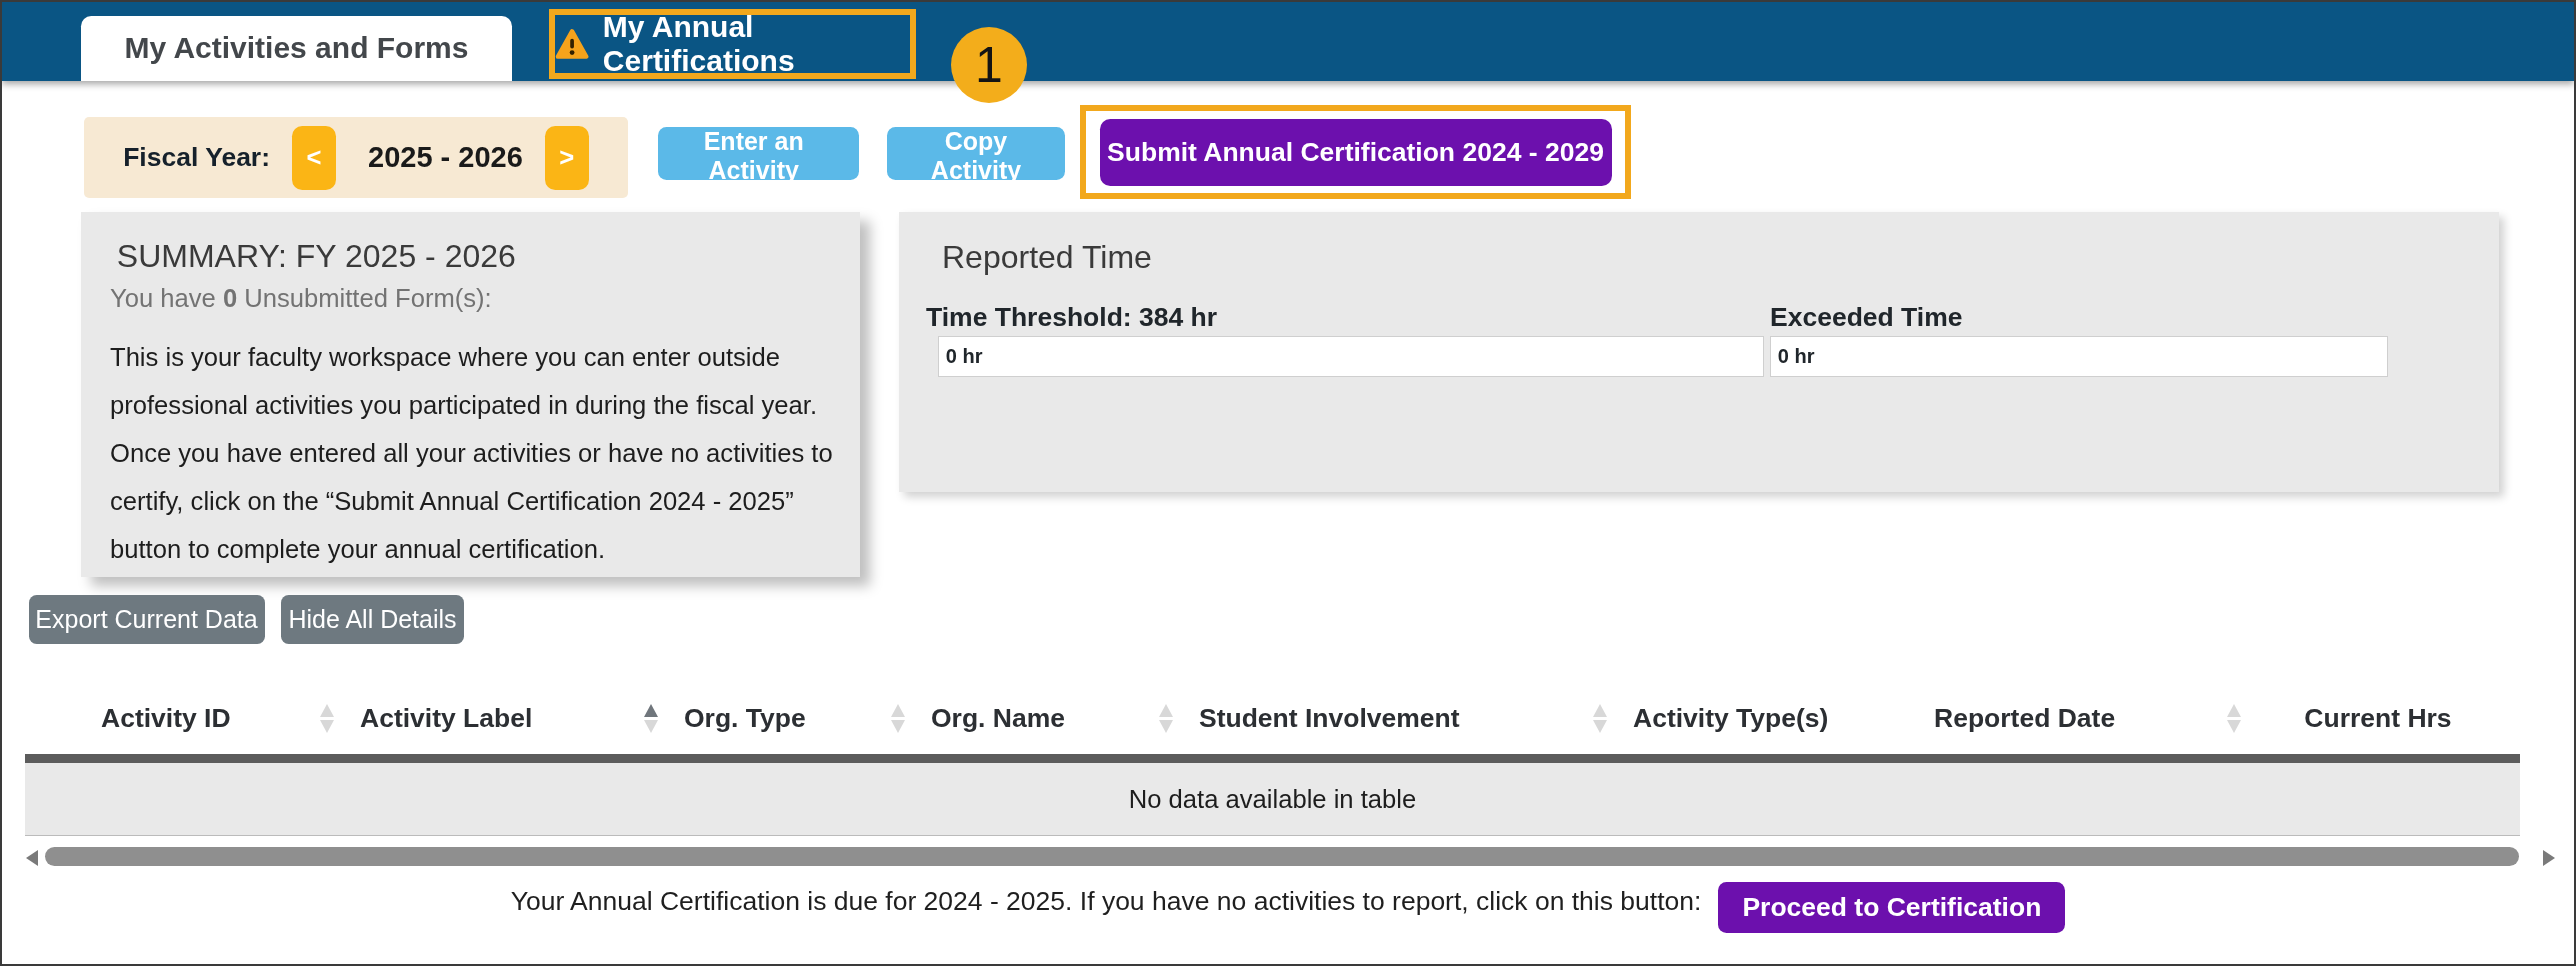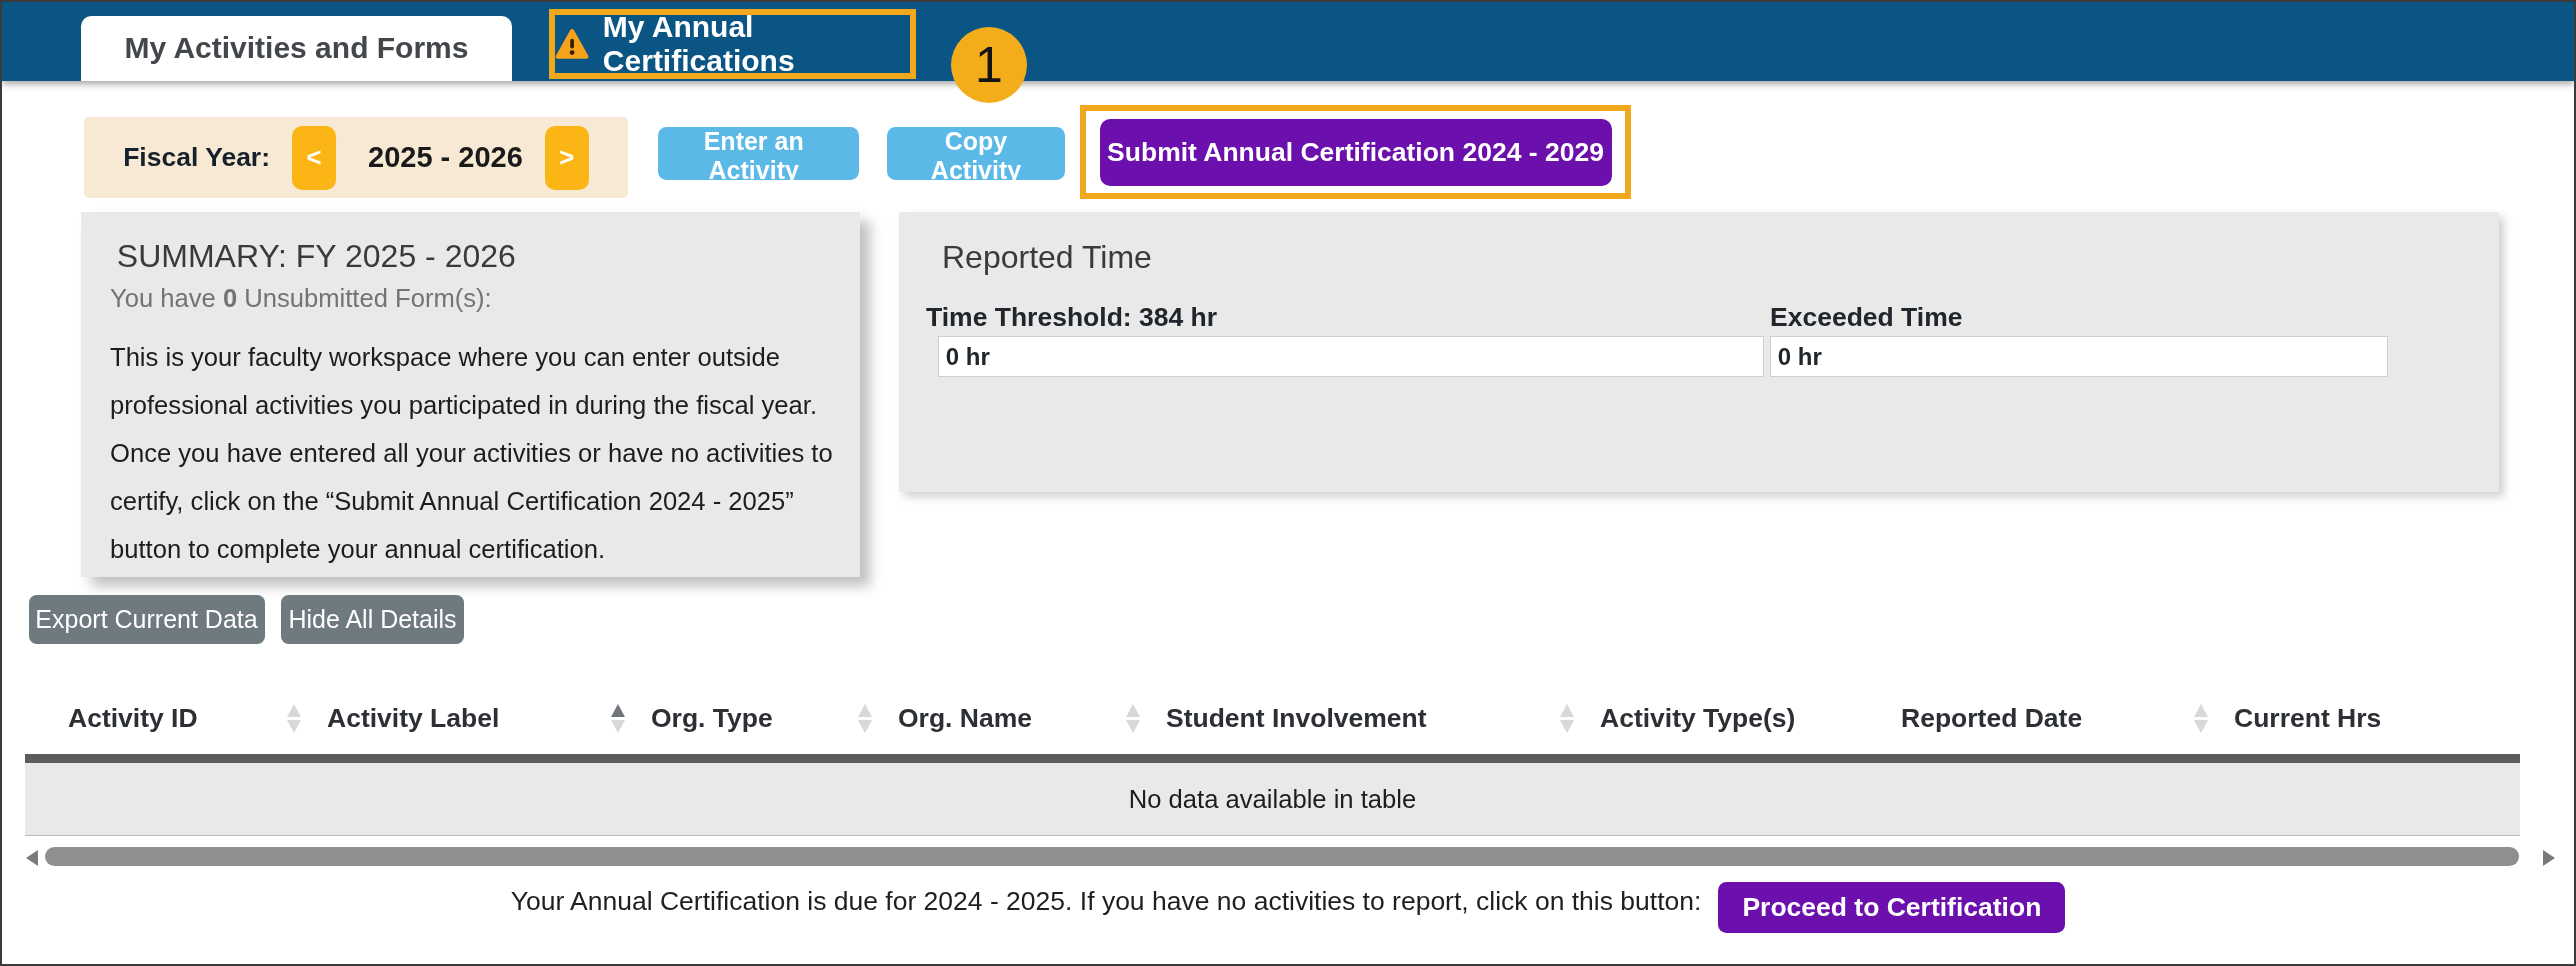--- a/index.html
+++ b/index.html
@@ -87,48 +87,48 @@
     position:absolute; left:897px; top:210px; width:1600px; height:280px;
     background:#e9e9e9; box-shadow:5.1px 5.1px 8.5px rgba(0,0,0,0.18);
   }
   .reported-title { position:absolute; left:43px; top:27px; font-size:32px; color:#3a3a3a; }
   .rt-label { position:absolute; top:90px; font-weight:bold; font-size:26.5px; color:#20262b; }
   #rt-threshold-label { left:27px; }
   #rt-exceeded-label  { left:871px; }
   .rt-bar {
     position:absolute; top:124px; height:41px; background:#ffffff;
     border:0.9px solid #cfcfcf; display:flex; align-items:center;
-    font-weight:bold; font-size:24px; color:#20262b; padding-left:6.8px;
+    font-weight:bold; font-size:20px; color:#20262b; padding-left:6.8px;
   }
   #rt-threshold-bar { left:39px;  width:826px; }
   #rt-exceeded-bar  { left:871px; width:618px; }
 
   
   .btn-gray {
     position:absolute; top:593px; height:49px; border:none; border-radius:7.7px;
     background:#6e7980; color:#ffffff; font-size:25px; cursor:pointer;
     font-family:"Liberation Sans", sans-serif;
   }
   #btn-export { left:26.5px;  width:236px; }
   #btn-hide   { left:279px; width:183px; }
 
   
   .thead {
     position:absolute; left:0; top:690px; width:100%; height:53px;
-    display:flex; align-items:center; padding-left:66px;
+    display:flex; align-items:center; padding-left:99px;
   }
   .th {
     display:flex; align-items:center; justify-content:space-between;
     padding-right:25.6px; cursor:pointer;
   }
   .th .lbl { font-weight:bold; font-size:26.5px; color:#2c2f33; }
   .th:nth-child(1){ width:259px; } .th:nth-child(2){ width:324px; }
   .th:nth-child(3){ width:247px; } .th:nth-child(4){ width:268px; }
   .th:nth-child(5){ width:434px; } .th:nth-child(6){ width:301px; padding-right:0; }
-  .th:nth-child(7){ width:333px; } .th:nth-child(8){ width:222px; padding-right:0; }
+  .th:nth-child(7){ width:333px; } .th:nth-child(8){ width:222px; padding-right:0;justify-content:center; }
   .sort { display:flex; flex-direction:column; gap:2.6px; }
   .sort .up   { width:0; height:0; border-left:7.7px solid transparent; border-right:7.7px solid transparent; border-bottom:13.7px solid #d8d8d8; }
   .sort .down { width:0; height:0; border-left:7.7px solid transparent; border-right:7.7px solid transparent; border-top:13.7px solid #d8d8d8; }
   .sort.asc .up { border-bottom-color:#70767c; }
 
   .thead-divider {
     position:absolute; left:23px; top:752px; width:2495px; height:9.4px; background:#5c5c5c;
   }
   .empty-row {
     position:absolute; left:23px; top:761px; width:2495px; height:73px;

